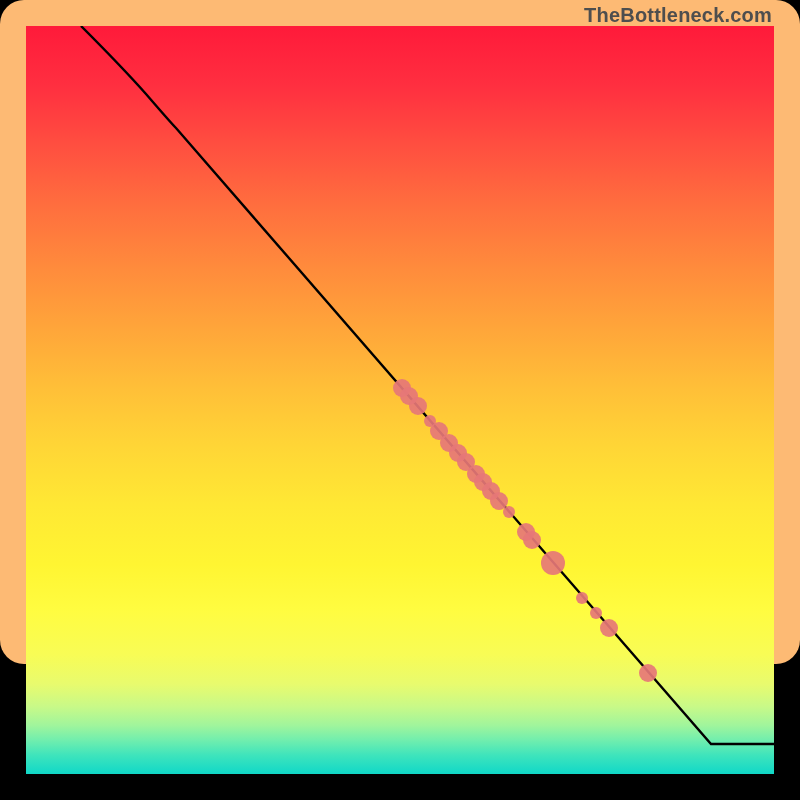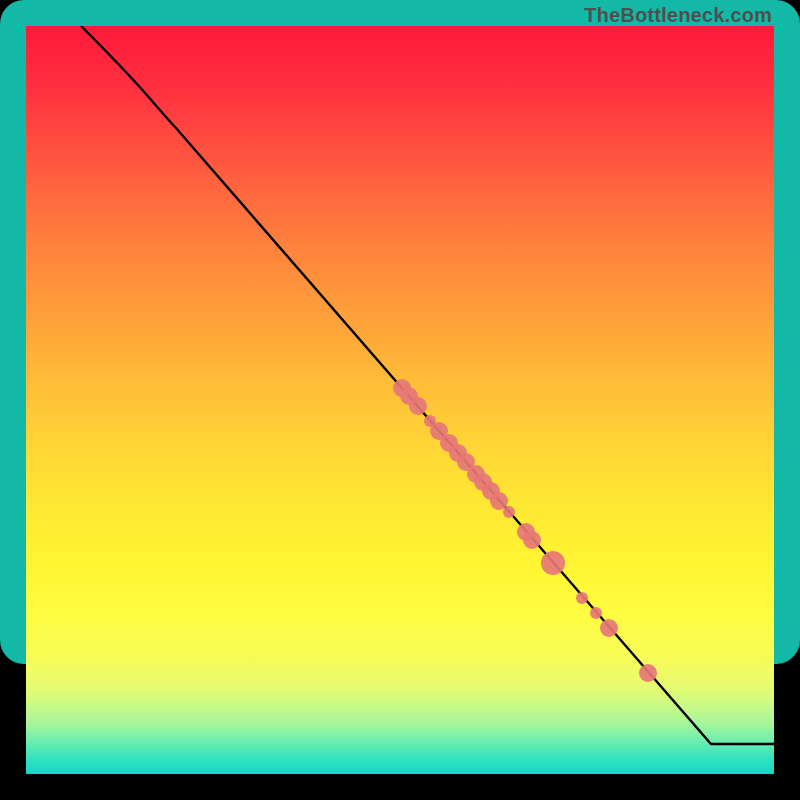--- a/index.html
+++ b/index.html
@@ -7,21 +7,21 @@
     padding: 0;
     width: 800px;
     height: 800px;
     background: #000;
     overflow: hidden;
   }
   .chart-container {
     position: relative;
     width: 800px;
     height: 664px;
-    background: #14b8a6;
+    background: #fdba74;
     border-radius: 24px;
   }
   .plot-area {
     position: absolute;
     left: 26px;
     top: 26px;
     width: 748px;
     height: 748px;
     overflow: hidden;
   }

